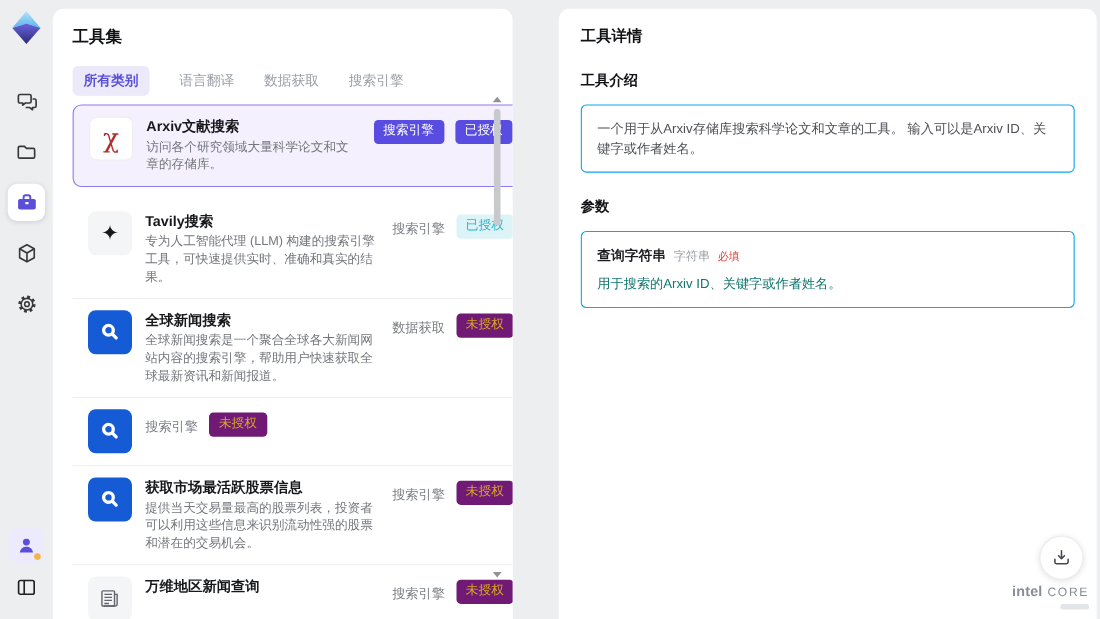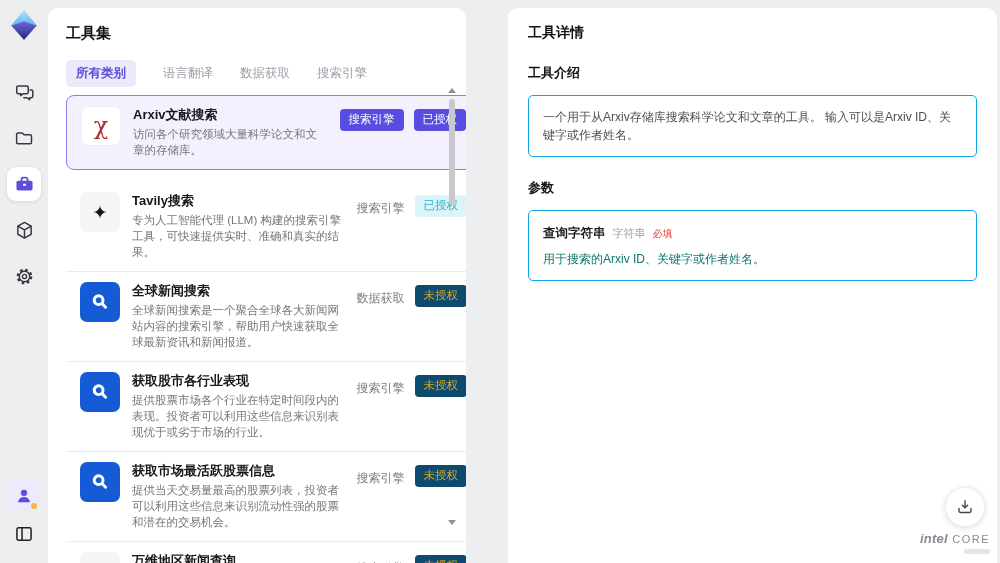--- a/index.html
+++ b/index.html
@@ -40,21 +40,21 @@
   .tool-icon.star { background:#f4f5f6; font-size:19px; color:#17181a; }
   .tool-icon.bluesq { background:#155bd5; }
   .tool-icon.news { background:#f4f5f6; }
   .tool-body { flex:1 1 auto; min-width:0; }
   .tool-name { font-size:13px; font-weight:bold; color:#17181b; line-height:18px; }
   .tool-desc { font-size:11.5px; color:#73767c; line-height:16px; margin-top:2px; }
   .tool-badges { flex:0 0 auto; display:flex; gap:10px; align-items:flex-start; margin-top:3px; }
   .pill { font-size:11.5px; line-height:1; padding:5px 9px; border-radius:4px; white-space:nowrap; }
   .pill-solid { background:#584de0; color:#fff; }
   .pill-cyan { background:#dcf3f8; color:#2ab3c6; }
-  .pill-yellow { background:#0c4a6e; color:#d8a822; }
+  .pill-yellow { background:#701a75; color:#d8a822; }
   .cat-text { font-size:12px; color:#7a7e85; padding:5px 0; white-space:nowrap; }
 
   
   .scrollbar { position:absolute; right:10px; top:80px; bottom:38px; width:8px; }
   .sb-arrow { position:absolute; left:50%; transform:translateX(-50%); width:0; height:0; border-left:4px solid transparent; border-right:4px solid transparent; }
   .sb-up { top:0; border-bottom:5px solid #8f9297; }
   .sb-down { bottom:0; border-top:5px solid #8f9297; }
   .sb-thumb { position:absolute; top:11px; left:1px; width:6px; height:106px; border-radius:3px; background:#c7c9cd; }
 
   
@@ -62,21 +62,21 @@
   .detail-box { margin-top:13px; border:1px solid #0ea5e9; border-radius:5px; padding:12px 14px; background:#fff; }
   .intro-text { font-size:12px; color:#4c4f54; line-height:18px; }
   .param-name { font-size:12.5px; font-weight:bold; color:#1c1d20;text-align:right; }
   .param-type { font-size:11px; color:#989da5; margin-left:7px; }
   .param-required { font-size:10px; color:#e0443a; margin-left:7px; }
   .param-desc { font-size:12px; color:#0f766e; margin-top:9px; line-height:17px; }
 
   
   .fab { position:absolute; right:15px; bottom:36px; width:40px; height:40px; border-radius:50%; background:#fff; border:1px solid #ededef; box-shadow:0 1px 6px rgba(0,0,0,.13); display:flex; align-items:center; justify-content:center; cursor:pointer; }
   .brand { position:absolute; right:10px; bottom:9px; text-align:right; color:#868d96; line-height:1; }
-  .brand .b1 { font-size:13px; font-weight:bold; letter-spacing:.2px;font-style:italic; }
+  .brand .b1 { font-size:13px; font-weight:bold; letter-spacing:.2px; }
   .brand .b2 { font-size:11px; letter-spacing:1.5px; font-weight:normal; }
   .brand-bar { margin-top:3px; margin-left:auto; width:26px; height:5px; border-radius:2px; background:#e3e5e8; }
 
   svg { display:block; }
 </style>
 </head>
 <body>
 
 <div class="rail">
   <div class="logo">
@@ -208,24 +208,20 @@
           <span class="pill pill-yellow">未授权</span>
         </div>
       </article>
       <article class="tool-card">
         <div class="tool-icon bluesq">
           <svg width="20" height="20" viewBox="0 0 20 20" fill="none">
             <circle cx="8.6" cy="8.2" r="4.4" stroke="#fff" stroke-width="3"></circle>
             <line x1="12.2" y1="11.8" x2="15.6" y2="15.2" stroke="#fff" stroke-width="3" stroke-linecap="round"></line>
           </svg>
         </div>
-        <div class="tool-body">
-          <div class="tool-name">获取股市各行业表现</div>
-          <div class="tool-desc">提供股票市场各个行业在特定时间段内的表现。投资者可以利用这些信息来识别表现优于或劣于市场的行业。</div>
-        </div>
         <div class="tool-badges">
           <span class="cat-text">搜索引擎</span>
           <span class="pill pill-yellow">未授权</span>
         </div>
       </article>
       <article class="tool-card">
         <div class="tool-icon bluesq">
           <svg width="20" height="20" viewBox="0 0 20 20" fill="none">
             <circle cx="8.6" cy="8.2" r="4.4" stroke="#fff" stroke-width="3"></circle>
             <line x1="12.2" y1="11.8" x2="15.6" y2="15.2" stroke="#fff" stroke-width="3" stroke-linecap="round"></line>

